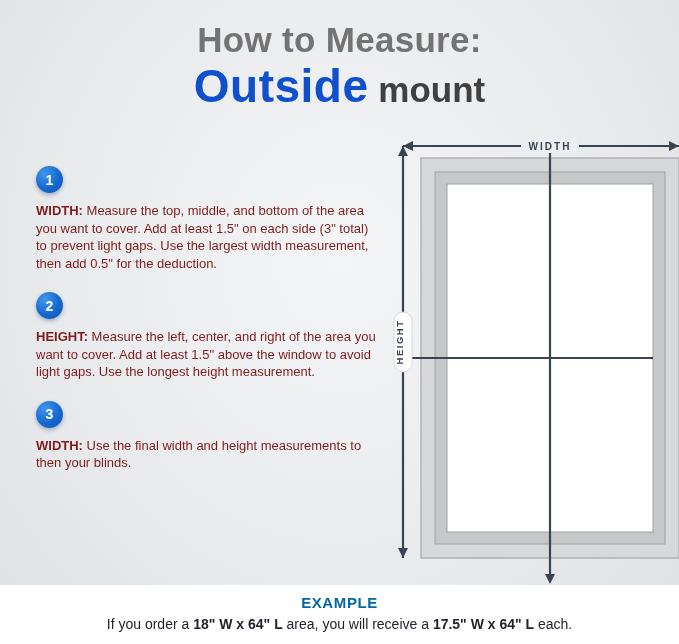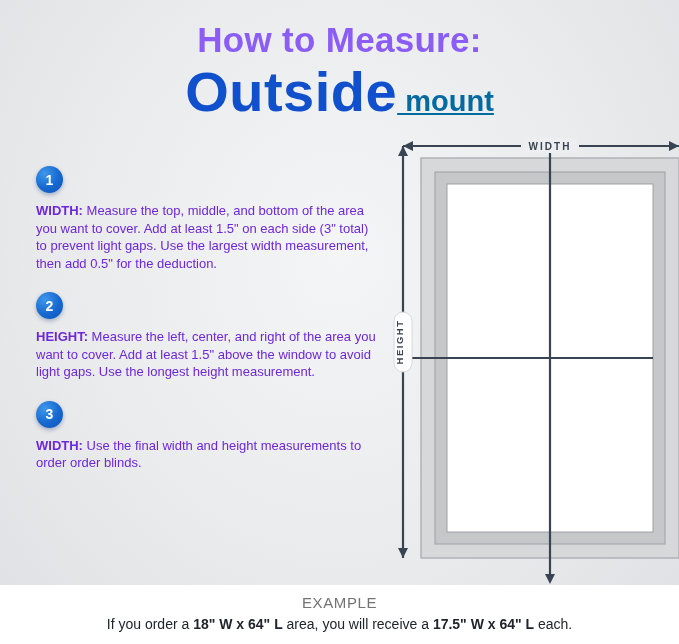--- a/index.html
+++ b/index.html
@@ -4,48 +4,48 @@
 <style>
   * { margin: 0; padding: 0; box-sizing: border-box; }
   html, body { width: 679px; height: 644px; }
   body {
     position: relative;
     overflow: hidden;
     font-family: "Liberation Sans", sans-serif;
     background: radial-gradient(ellipse at 50% 40%, #f4f5f6 0%, #eaebed 55%, #dfe0e3 100%);
   }
   .header { text-align: center; padding-top: 20px; line-height: 1.12; }
-  .title-line1 { font-size: 35px; font-weight: 700; color: #8b5cf6; letter-spacing: 0.3px; }
+  .title-line1 { font-size: 35px; font-weight: 700; color: #737373; letter-spacing: 0.3px; }
   .title-line2 { margin-top: 2px; }
-  .title-highlight { font-size: 56px; font-weight: 800; color: #1150cc; letter-spacing: 0.5px; }
-  .title-rest { font-size: 29px; font-weight: 700; color: #0369a1; text-decoration: underline; }
+  .title-highlight { font-size: 46px; font-weight: 800; color: #1150cc; letter-spacing: 0.5px; }
+  .title-rest { font-size: 35px; font-weight: 700; color: #404040; }
 
   .steps { position: absolute; left: 36px; top: 166px; width: 346px; }
   .step { margin-bottom: 20px; }
   .step-badge {
     width: 27px; height: 27px; border-radius: 50%;
     background: radial-gradient(circle at 32% 28%, #3f97ea 0%, #1668cf 55%, #0d52bd 100%);
     color: #ffffff; font-weight: 700; font-size: 14px;
     display: flex; align-items: center; justify-content: center;
     box-shadow: 0 2px 4px rgba(30,60,110,0.35);
     margin-bottom: 9px;
   }
-  .step-text { font-size: 13px; line-height: 1.35; color: #6d28d9; }
+  .step-text { font-size: 13px; line-height: 1.35; color: #7f1d1d; }
   .step-label { font-weight: 700; }
 
   .diagram { position: absolute; left: 393px; top: 136px; width: 292px; height: 452px; }
   .diagram svg { display: block; width: 100%; height: 100%; overflow: visible; }
 
   .example {
     position: absolute; left: 0; right: 0; bottom: 0;
     background: #ffffff;
     text-align: center;
     padding: 9px 0 12px 0;
   }
-  .example-heading { color: #737373; font-size: 15px; font-weight: 400; letter-spacing: 0.6px; margin-bottom: 5px; }
+  .example-heading { color: #0369a1; font-size: 15px; font-weight: 700; letter-spacing: 0.6px; margin-bottom: 5px; }
   .example-text { font-size: 14px; color: #20252c; }
   .example-text b { font-weight: 700; }
 </style>
 </head>
 <body>
 
 <header class="header">
   <div class="title-line1">How to Measure:</div>
   <div class="title-line2"><span class="title-highlight">Outside</span><span class="title-rest"> mount</span></div>
 </header>
@@ -54,21 +54,21 @@
   <div class="step">
     <div class="step-badge">1</div>
     <p class="step-text"><span class="step-label">WIDTH:</span><span> Measure the top, middle, and bottom of the area you want to cover. Add at least 1.5" on each side (3" total) to prevent light gaps. Use the largest width measurement, then add 0.5" for the deduction.</span></p>
   </div>
   <div class="step">
     <div class="step-badge">2</div>
     <p class="step-text"><span class="step-label">HEIGHT:</span><span> Measure the left, center, and right of the area you want to cover. Add at least 1.5" above the window to avoid light gaps. Use the longest height measurement.</span></p>
   </div>
   <div class="step">
     <div class="step-badge">3</div>
-    <p class="step-text"><span class="step-label">WIDTH:</span><span> Use the final width and height measurements to order order blinds.</span></p>
+    <p class="step-text"><span class="step-label">WIDTH:</span><span> Use the final width and height measurements to then your blinds.</span></p>
   </div>
 </section>
 
 <div class="diagram">
   <svg viewBox="0 0 292 452" xmlns="http://www.w3.org/2000/svg">
 
     <rect x="28" y="22" width="258" height="400" fill="#d7d8da" stroke="#aeb2b6" stroke-width="1.5"></rect>
     <rect x="42" y="36" width="230" height="372" fill="#c5c7c9" stroke="#9da1a6" stroke-width="1"></rect>
     <rect x="54" y="48" width="206" height="348" fill="#ffffff" stroke="#9da1a6" stroke-width="1"></rect>
 

